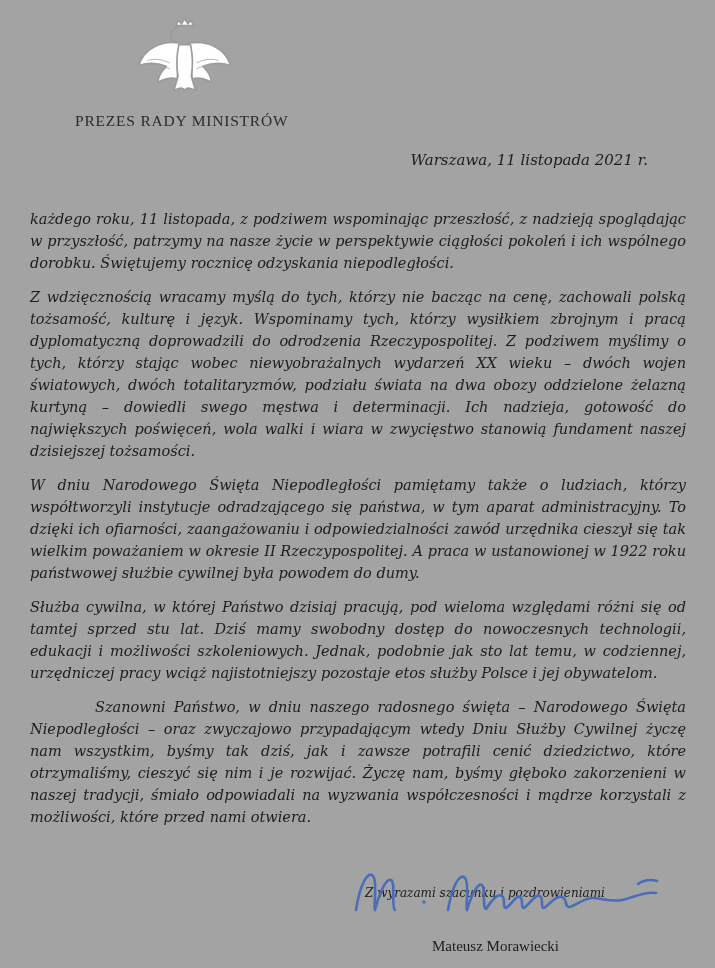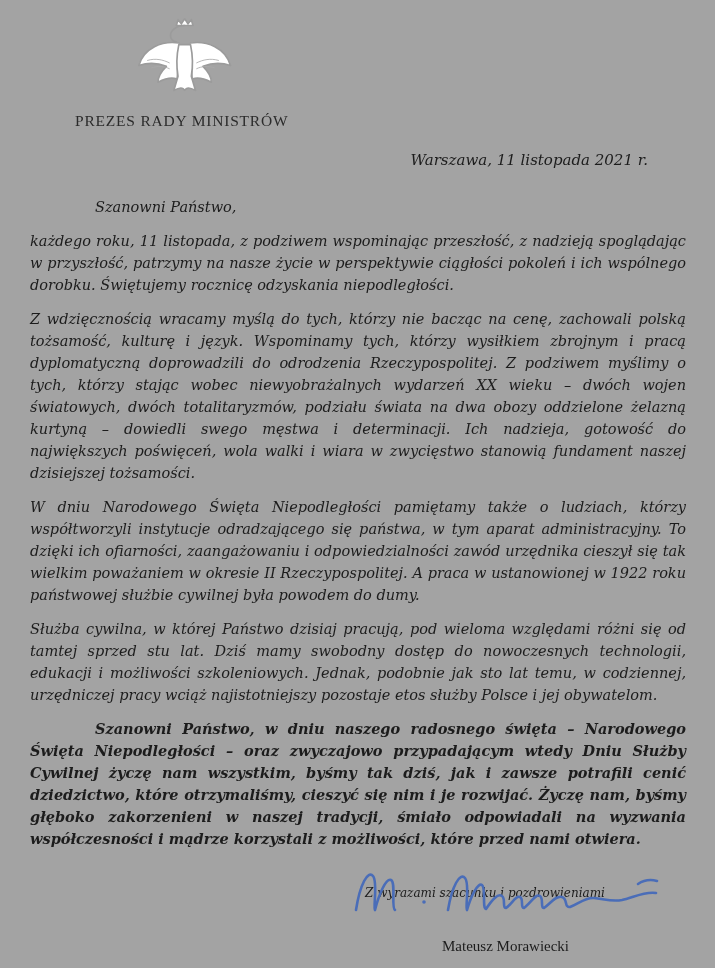--- a/index.html
+++ b/index.html
@@ -55,40 +55,39 @@
   .salutation {
     text-indent: 65px;
     margin: 0 0 6px 0;
   }
   .body-block p {
     margin: 12px 0 11px 0;
     text-align: justify;
   }
   .body-block p.indent {
     text-indent: 65px;
-    font-weight: bold;
   }
   .closing {
     position: absolute;
     left: 365px;
     top: 886px;
     font-style: italic;
     font-size: 12px;
     white-space: nowrap;
   }
   .signature {
     position: absolute;
     left: 348px;
     top: 862px;
     width: 318px;
     height: 66px;
   }
   .signer-name {
     position: absolute;
-    left: 442px;
+    left: 432px;
     top: 938px;
     font-family: "Liberation Serif", serif;
     font-style: normal;
     font-size: 15px;
     white-space: nowrap;
   }
 </style>
 </head>
 <body>
 
@@ -110,21 +109,20 @@
         <path d="M98 62 C 90 59, 82 60, 76 63"></path>
       </g>
     </svg>
   </div>
 
   <div class="office-title">PREZES RADY MINISTRÓW</div>
 
   <div class="dateline">Warszawa, 11 listopada 2021 r.</div>
 
   <div class="body-block">
-    <div class="salutation">Szanowni Państwo,</div>
     <p>każdego roku, 11 listopada, z podziwem wspominając przeszłość, z nadzieją spoglądając w przyszłość, patrzymy na nasze życie w perspektywie ciągłości pokoleń i ich wspólnego dorobku. Świętujemy rocznicę odzyskania niepodległości.</p>
     <p>Z wdzięcznością wracamy myślą do tych, którzy nie bacząc na cenę, zachowali polską tożsamość, kulturę i język. Wspominamy tych, którzy wysiłkiem zbrojnym i pracą dyplomatyczną doprowadzili do odrodzenia Rzeczypospolitej. Z podziwem myślimy o tych, którzy stając wobec niewyobrażalnych wydarzeń XX wieku – dwóch wojen światowych, dwóch totalitaryzmów, podziału świata na dwa obozy oddzielone żelazną kurtyną – dowiedli swego męstwa i determinacji. Ich nadzieja, gotowość do największych poświęceń, wola walki i wiara w zwycięstwo stanowią fundament naszej dzisiejszej tożsamości.</p>
     <p>W dniu Narodowego Święta Niepodległości pamiętamy także o ludziach, którzy współtworzyli instytucje odradzającego się państwa, w tym aparat administracyjny. To dzięki ich ofiarności, zaangażowaniu i odpowiedzialności zawód urzędnika cieszył się tak wielkim poważaniem w okresie II Rzeczypospolitej. A praca w ustanowionej w 1922 roku państwowej służbie cywilnej była powodem do dumy.</p>
     <p>Służba cywilna, w której Państwo dzisiaj pracują, pod wieloma względami różni się od tamtej sprzed stu lat. Dziś mamy swobodny dostęp do nowoczesnych technologii, edukacji i możliwości szkoleniowych. Jednak, podobnie jak sto lat temu, w codziennej, urzędniczej pracy wciąż najistotniejszy pozostaje etos służby Polsce i jej obywatelom.</p>
     <p class="indent">Szanowni Państwo, w dniu naszego radosnego święta – Narodowego Święta Niepodległości – oraz zwyczajowo przypadającym wtedy Dniu Służby Cywilnej życzę nam wszystkim, byśmy tak dziś, jak i zawsze potrafili cenić dziedzictwo, które otrzymaliśmy, cieszyć się nim i je rozwijać. Życzę nam, byśmy głęboko zakorzenieni w naszej tradycji, śmiało odpowiadali na wyzwania współczesności i mądrze korzystali z możliwości, które przed nami otwiera.</p>
   </div>
 
   <div class="closing">Z wyrazami szacunku i pozdrowieniami</div>
 
   <div class="signature">

